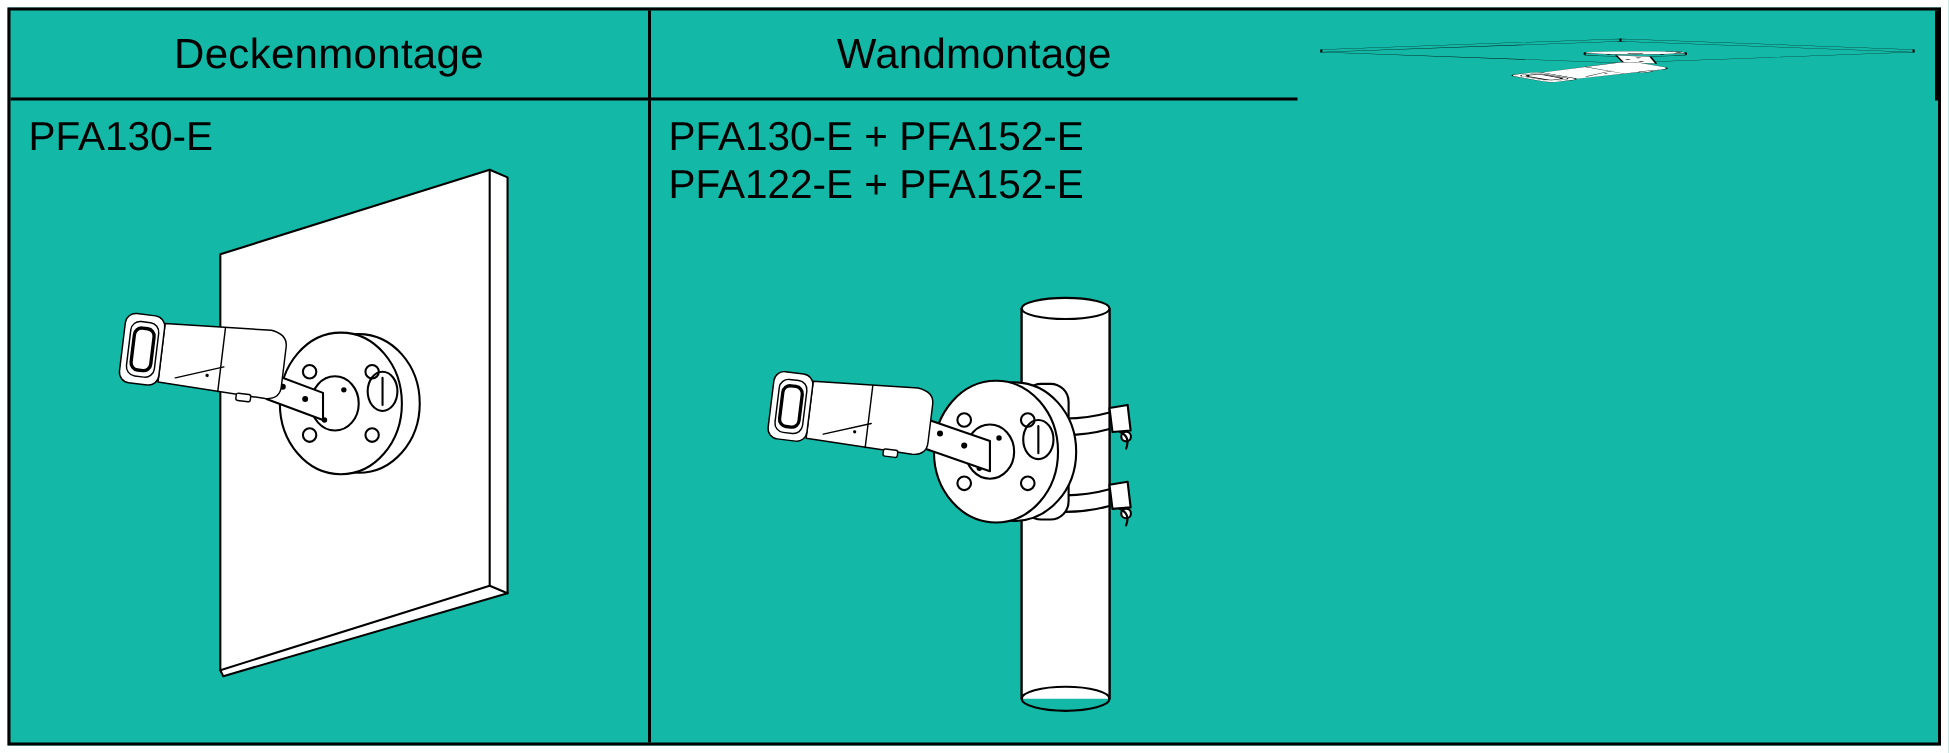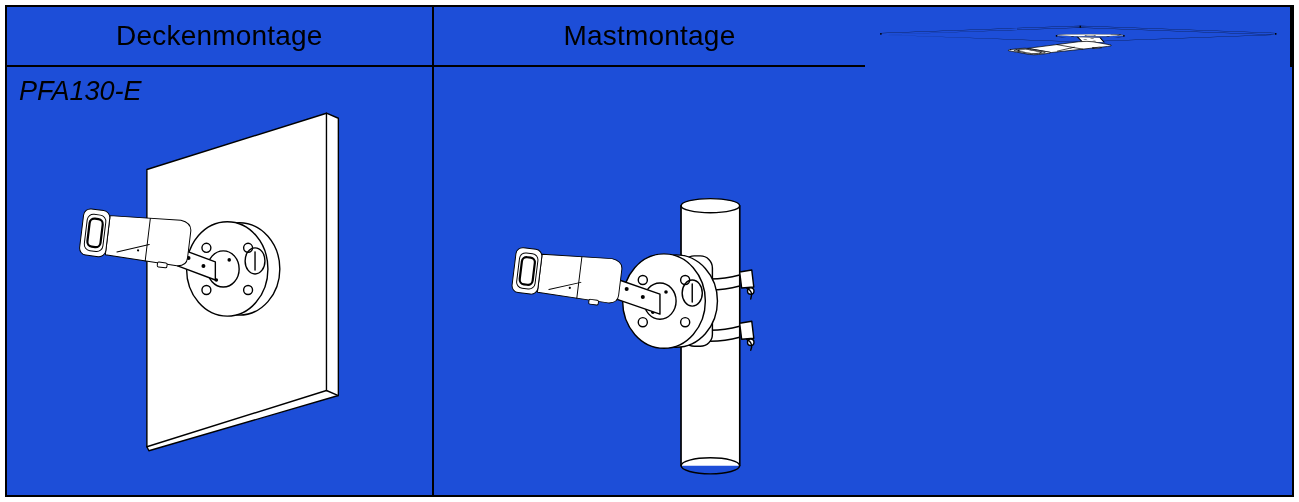--- a/index.html
+++ b/index.html
@@ -1,24 +1,24 @@
 <!DOCTYPE html>
 <html><head>
 <meta charset="utf-8">
 <style>
   html,body{margin:0;padding:0;background:#ffffff;}
   body{width:1299px;height:502px;overflow:hidden;font-family:"Liberation Sans",sans-serif;color:#000;}
   .sheet{position:absolute;left:5px;top:5px;width:1289px;height:492px;}
   .mount-table{display:grid;grid-template-columns:1fr 1.012fr 1fr;grid-template-rows:60px 1fr;
-    width:100%;height:100%;border:2px solid #000;box-sizing:border-box;background:#1d4ed8;}
+    width:100%;height:100%;border:2px solid #000;box-sizing:border-box;background:#14b8a6;}
   .hdr{border-bottom:2px solid #000;display:flex;align-items:center;justify-content:center;
     font-size:28px;letter-spacing:0.2px;}
   .hdr,.cell{border-right:2px solid #000;box-sizing:border-box;min-width:0;min-height:0;}
   .hdr.last,.cell.last{border-right:none;}
-  .cell{position:relative;overflow:hidden;font-style:italic;}
+  .cell{position:relative;overflow:hidden;}
   .cell svg{position:absolute;left:0;top:0;width:100%;height:100%;}
   .labels{position:absolute;left:12px;top:8px;z-index:2;font-size:27px;line-height:1.2;}
   .labels div{white-space:nowrap;}
   svg .ln{stroke:#000;stroke-width:1.4;fill:none;stroke-linejoin:round;stroke-linecap:round;}
   svg .wh{fill:#ffffff;}
   svg .thick{stroke-width:3.2;}
   svg .dot{fill:#000;stroke:none;}
   .defs-holder{position:absolute;width:0;height:0;overflow:hidden;}
 </style>
 </head>
@@ -64,21 +64,21 @@
       <circle class="wh" cx="69" cy="16" r="3.2"></circle>
       <path d="M 65,13 q 7,3 4,11"></path>
     </g>
   </defs>
 </svg>
 
 <div class="sheet">
   <div class="mount-table">
 
     <div class="hdr">Deckenmontage</div>
-    <div class="hdr last">Mastmontage</div>
+    <div class="hdr last">Wandmontage</div>
 
     <div class="cell">
       <svg viewBox="0 0 428 426" preserveAspectRatio="none">
         <g class="ln">
           <path d="M 16,185 L 217,134 L 414,185"></path>
           <path d="M 16,197 L 217,146 L 414,197"></path>
           <path d="M 217,134 L 217,146"></path>
           <path d="M 16,185 L 16,197"></path>
           <path d="M 414,185 L 414,197"></path>
           <path d="M 16,197 L 217,248 L 414,197"></path>
@@ -122,20 +122,24 @@
           <circle class="dot" cx="183" cy="190" r="2"></circle>
           <circle class="dot" cx="198" cy="198" r="2"></circle>
         </g>
         <g transform="translate(184,162) rotate(7) scale(0.7)">
           <use href="#bullet-cam"></use>
         </g>
       </svg>
     </div>
 
     <div class="cell last">
+      <div class="labels">
+        <div>PFA130-E + PFA152-E</div>
+        <div>PFA122-E + PFA152-E</div>
+      </div>
       <svg viewBox="0 0 428 426" preserveAspectRatio="none">
         <g class="ln">
           <path class="wh" d="M 245,138 L 245,397 M 303,138 L 303,397"></path>
           <polygon class="wh" points="245,138 303,138 303,397 245,397" stroke="none"></polygon>
           <path d="M 245,138 L 245,397 M 303,138 L 303,397"></path>
           <ellipse class="wh" cx="274" cy="138" rx="29" ry="7"></ellipse>
           <ellipse cx="274" cy="397" rx="29" ry="8"></ellipse>
         </g>
         <g transform="translate(245,207)">
           <use href="#strap"></use>

